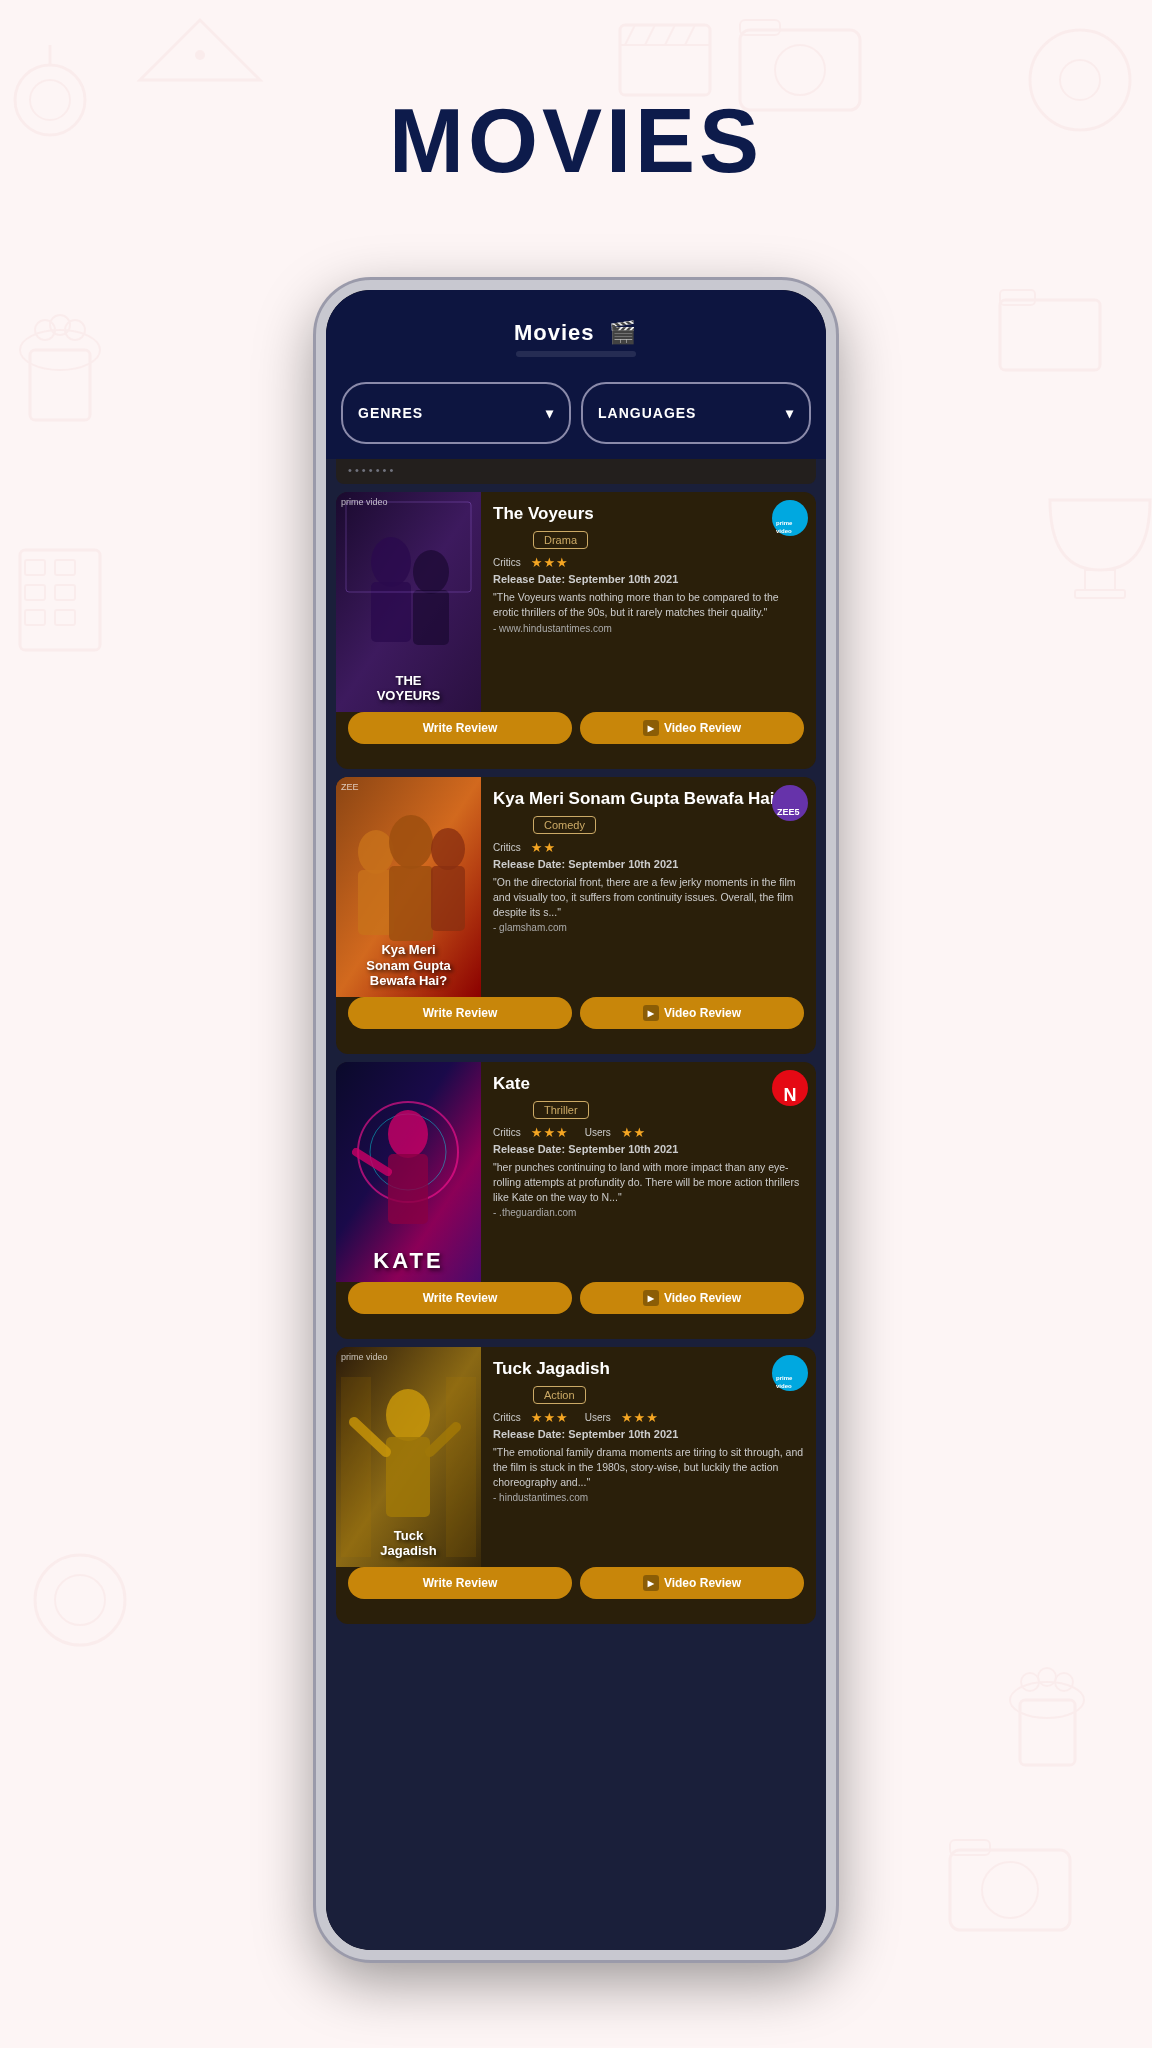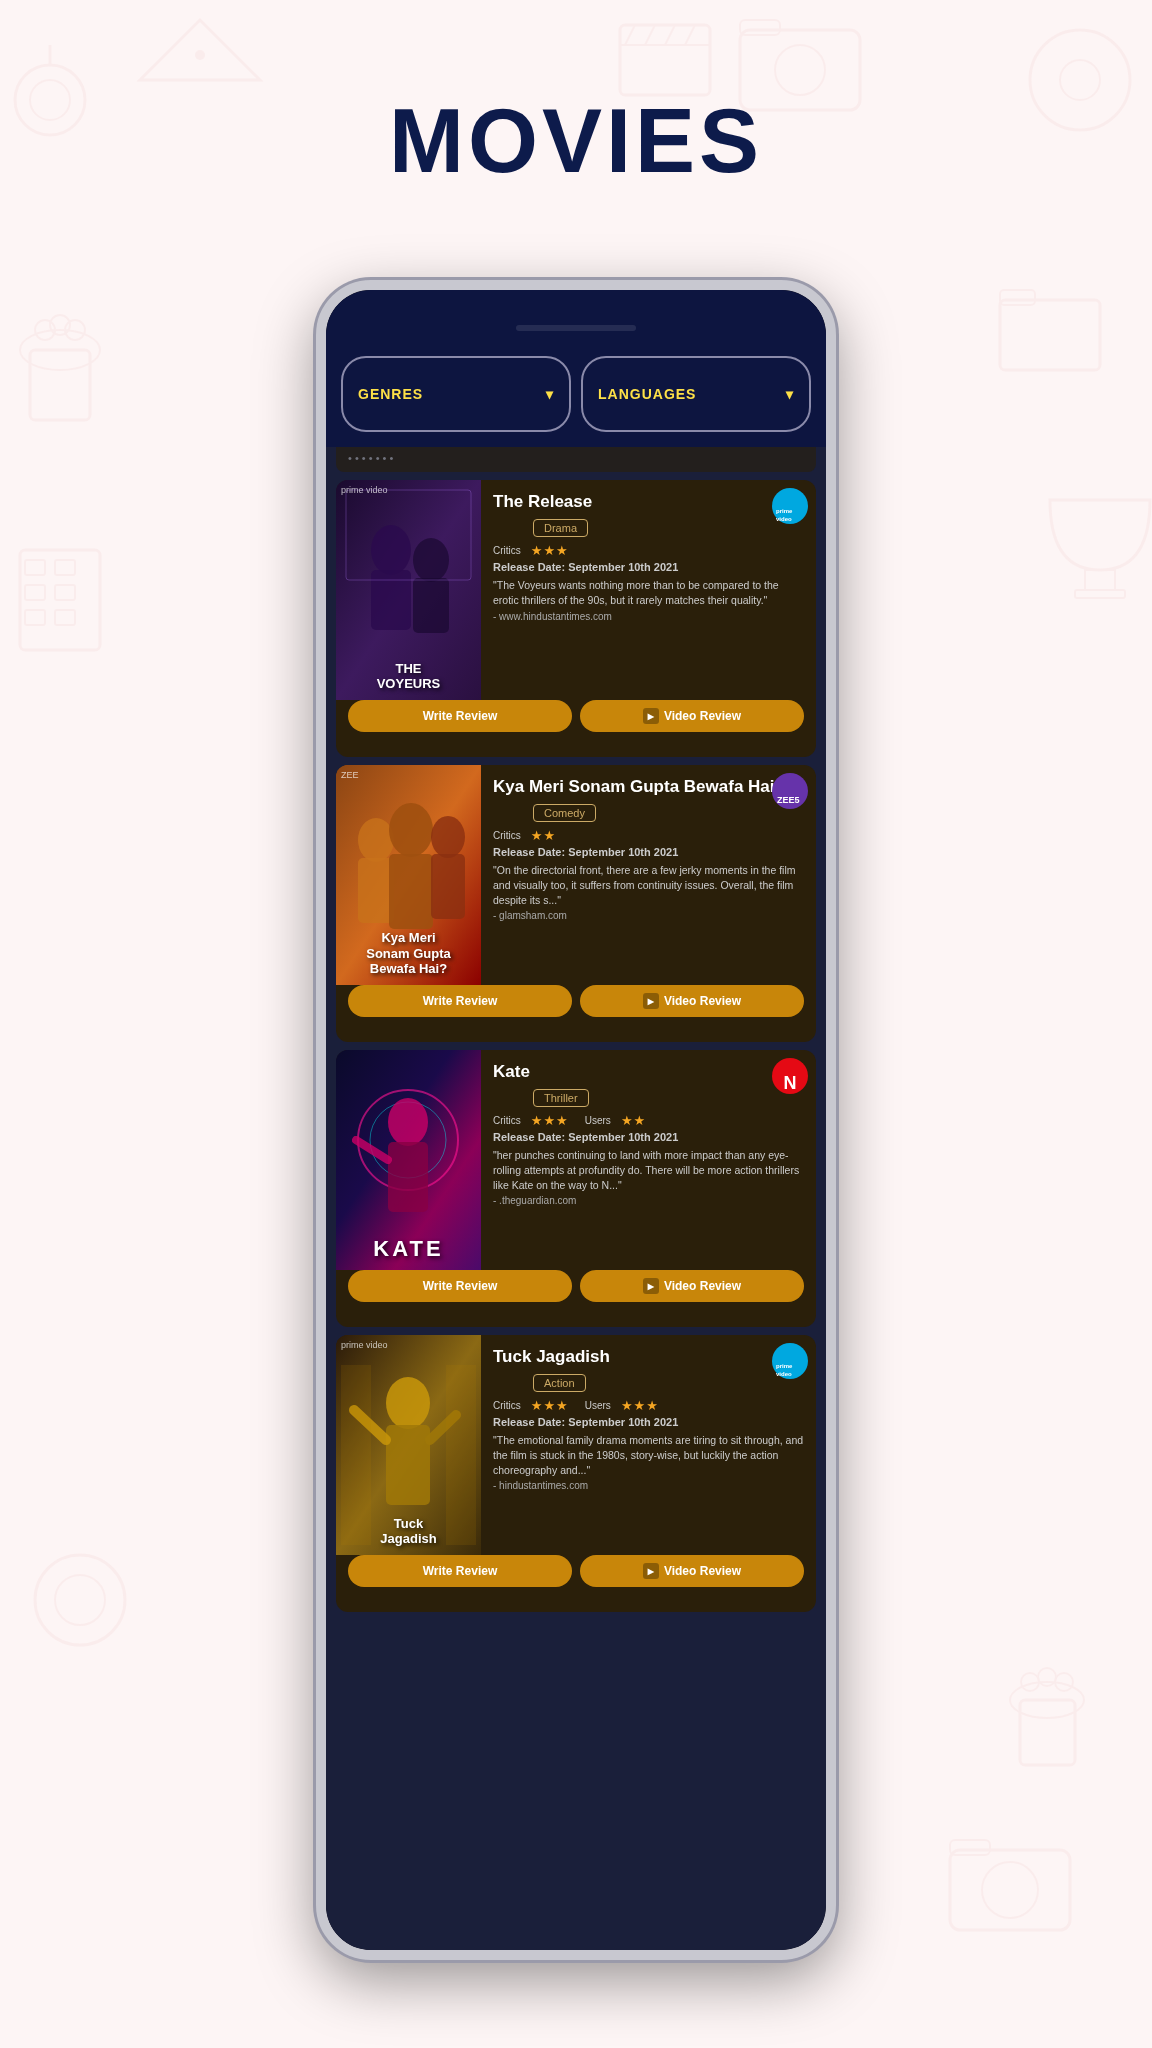--- a/index.html
+++ b/index.html
@@ -84,25 +84,25 @@
       display: flex;
       padding: 10px 15px 15px;
       gap: 10px;
       flex-shrink: 0;
     }
 
     .filter-btn {
       flex: 1;
       border: 2px solid #8a8aaa;
       border-radius: 25px;
-      padding: 28px 15px;
+      padding: 21px 15px;
       display: flex;
       align-items: center;
       justify-content: space-between;
-      color: #fde047;
+      color: #ffffff;
       font-size: 14px;
       font-weight: 700;
       letter-spacing: 1px;
       background: transparent;
       cursor: pointer;
     }
 
     
     .phone-content {
       flex: 1;
@@ -448,20 +448,24 @@
 
 <div class="phone">
 
   <div class="phone-side-btn-left"></div>
   <div class="phone-side-btn-left2"></div>
   <div class="phone-side-btn-right"></div>
 
   <div class="phone-inner">
 
     <div class="phone-header">
+      <div class="phone-title">
+        <span>Movies</span>
+        <span class="clapper-icon">🎬</span>
+      </div>
       <div class="notch-bar"></div>
     </div>
 
     <div class="filter-row">
       <button class="filter-btn">
         <span>GENRES</span>
         <span>▾</span>
       </button>
       <button class="filter-btn">
         <span>LANGUAGES</span>
@@ -501,21 +505,21 @@
               <div class="poster-text">THE<br>VOYEURS</div>
             </div>
           </div>
           <div class="movie-info">
             <div class="streaming-badge badge-prime">
               <svg width="30" height="20" viewBox="0 0 30 20">
                 <text x="1" y="9" fill="white" font-size="6" font-weight="bold">prime</text>
                 <text x="1" y="17" fill="white" font-size="6">video</text>
               </svg>
             </div>
-            <div class="movie-title">The Release</div>
+            <div class="movie-title">The Voyeurs</div>
             <div class="genre-badge">Drama</div>
             <div class="rating-row">
               <span class="rating-label">Critics</span>
               <span class="stars">★★★</span>
             </div>
             <div class="release-date">
               <span>Release Date: </span><span>September 10th 2021</span>
             </div>
             <div class="review-text">"The Voyeurs wants nothing more than to be compared to the erotic thrillers of the 90s, but it rarely matches their quality."</div>
             <div class="review-source">- www.hindustantimes.com</div>

